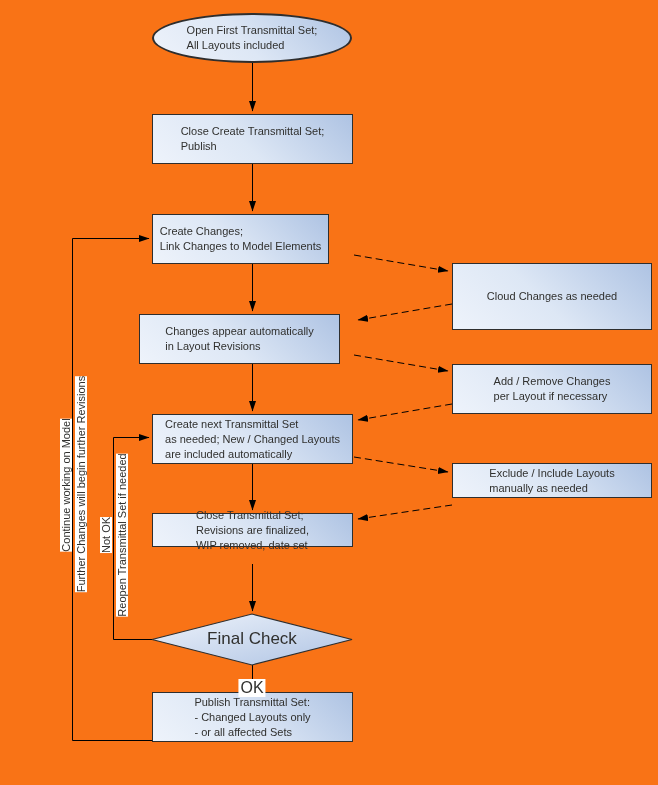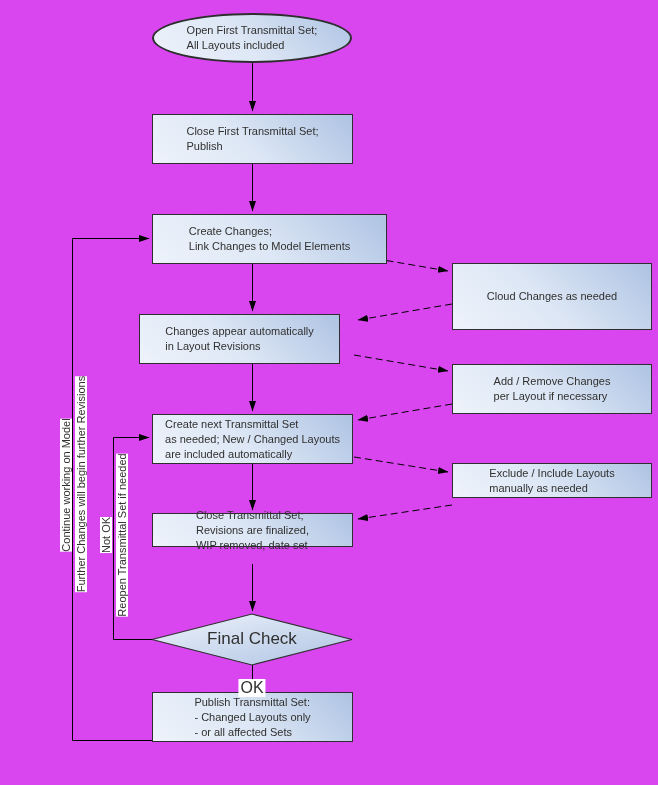--- a/index.html
+++ b/index.html
@@ -1,17 +1,17 @@
 <!DOCTYPE html>
 <html><head>
 <meta charset="utf-8">
 <style>
   html,body{margin:0;padding:0;background:#ffffff;}
   #stage{
-    position:relative;width:658px;height:785px;background:#d946ef;overflow:hidden;
+    position:relative;width:658px;height:785px;background:#f97316;overflow:hidden;
     font-family:"Liberation Sans","DejaVu Sans",sans-serif;
   }
   #wires{position:absolute;left:0;top:0;}
   .node{
     position:absolute;
     background:linear-gradient(45deg,#eef3fb 0%,#dde7f5 45%,#aec3e3 100%);
     border:1px solid #2e2e2e;
     display:flex;align-items:center;justify-content:center;
     box-sizing:border-box;
   }
@@ -73,26 +73,26 @@
 
   <div class="node ellipse" style="left:152px;top:13px;width:200px;height:50px">
     <div class="ntext">
       <span class="ln">Open First Transmittal Set;</span>
       <span class="ln">All Layouts included</span>
     </div>
   </div>
 
   <div class="node" style="left:152px;top:114px;width:201px;height:50px">
     <div class="ntext">
-      <span class="ln">Close First Transmittal Set;</span>
+      <span class="ln">Close Create Transmittal Set;</span>
       <span class="ln">Publish</span>
     </div>
   </div>
 
-  <div class="node" style="left:152px;top:214px;width:235px;height:50px">
+  <div class="node" style="left:152px;top:214px;width:177px;height:50px">
     <div class="ntext">
       <span class="ln">Create Changes;</span>
       <span class="ln">Link Changes to Model Elements</span>
     </div>
   </div>
 
   <div class="node" style="left:139px;top:314px;width:201px;height:50px">
     <div class="ntext">
       <span class="ln">Changes appear automatically</span>
       <span class="ln">in Layout Revisions</span>

